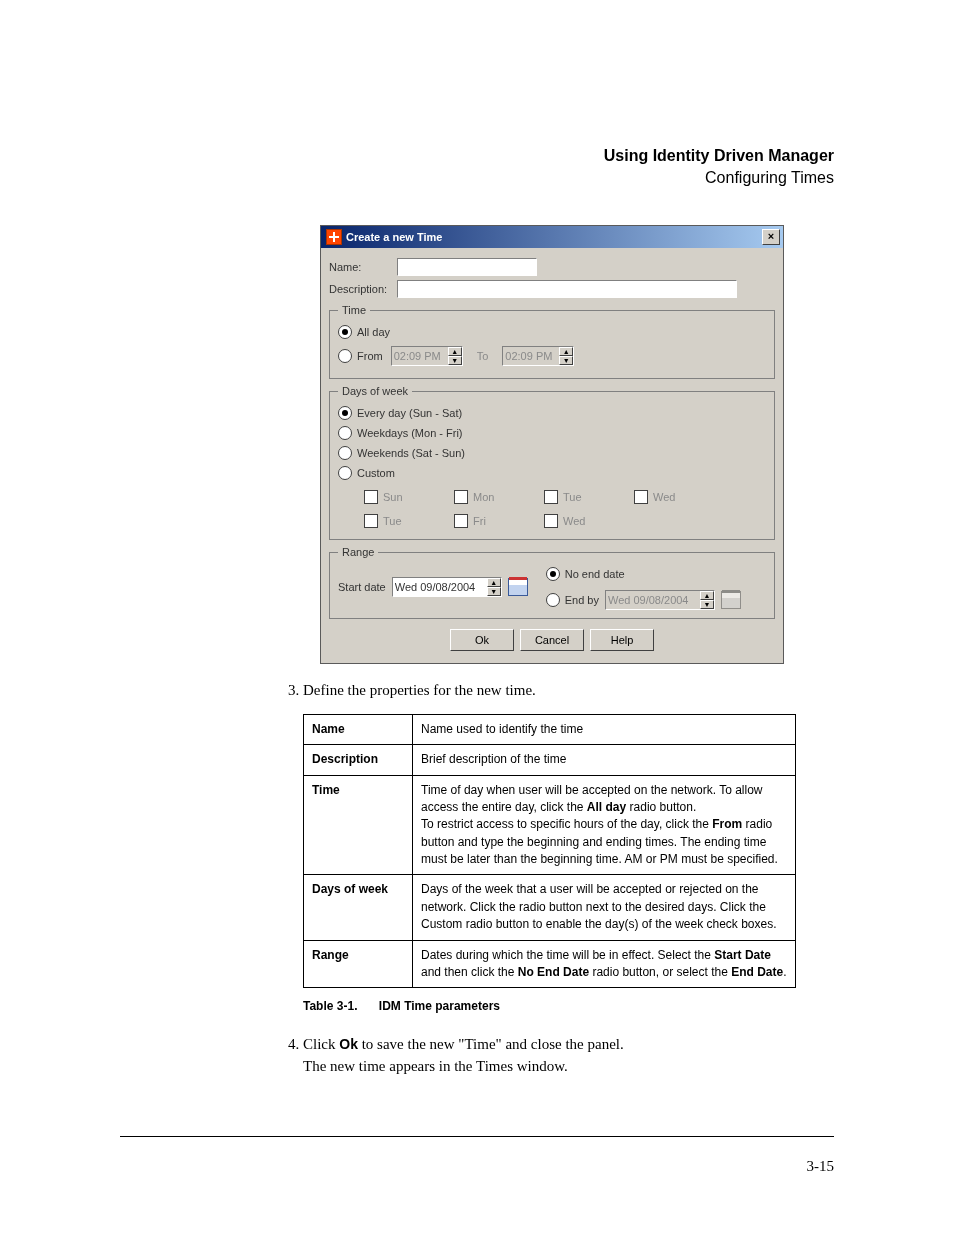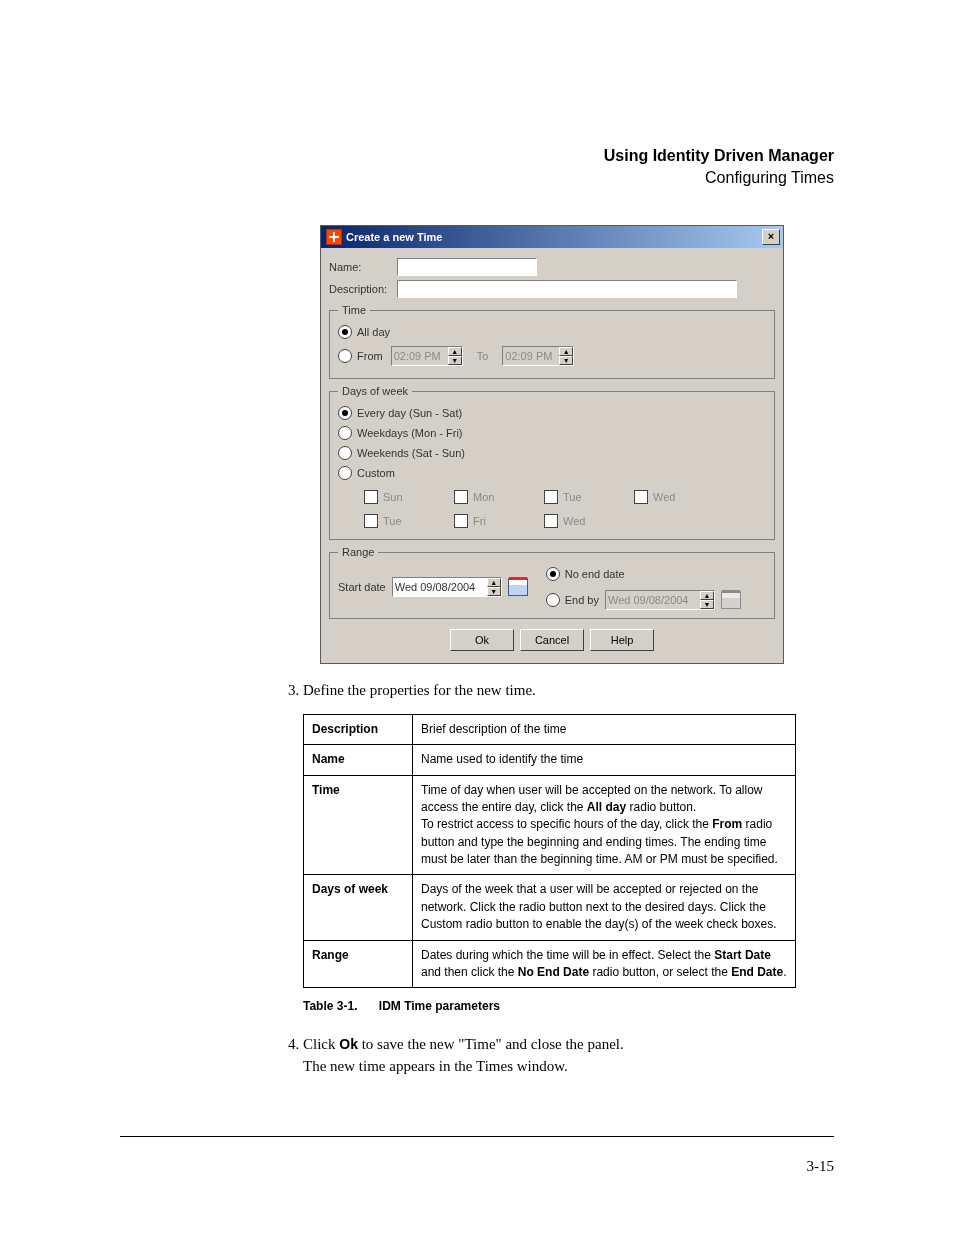--- a/index.html
+++ b/index.html
@@ -412,26 +412,26 @@
   </div>
 
   <div class="bodytext">
     <ol class="steps" start="3">
       <li>
         <span>Define the properties for the new time.</span>
 
         <table class="params">
           <tbody>
               <tr>
+                <td class="k">Name</td>
+                <td>Name used to identify the time</td>
+              </tr>
+              <tr>
                 <td class="k">Description</td>
                 <td>Brief description of the time</td>
-              </tr>
-              <tr>
-                <td class="k">Name</td>
-                <td>Name used to identify the time</td>
               </tr>
               <tr>
                 <td class="k">Time</td>
                 <td>Time of day when user will be accepted on the network. To allow access the entire day, click the <b>All day</b> radio button.<br>To restrict access to specific hours of the day, click the <b>From</b> radio button and type the beginning and ending times. The ending time must be later than the beginning time. AM or PM must be specified.</td>
               </tr>
               <tr>
                 <td class="k">Days of week</td>
                 <td>Days of the week that a user will be accepted or rejected on the network. Click the radio button next to the desired days. Click the Custom radio button to enable the day(s) of the week check boxes.</td>
               </tr>
               <tr>

